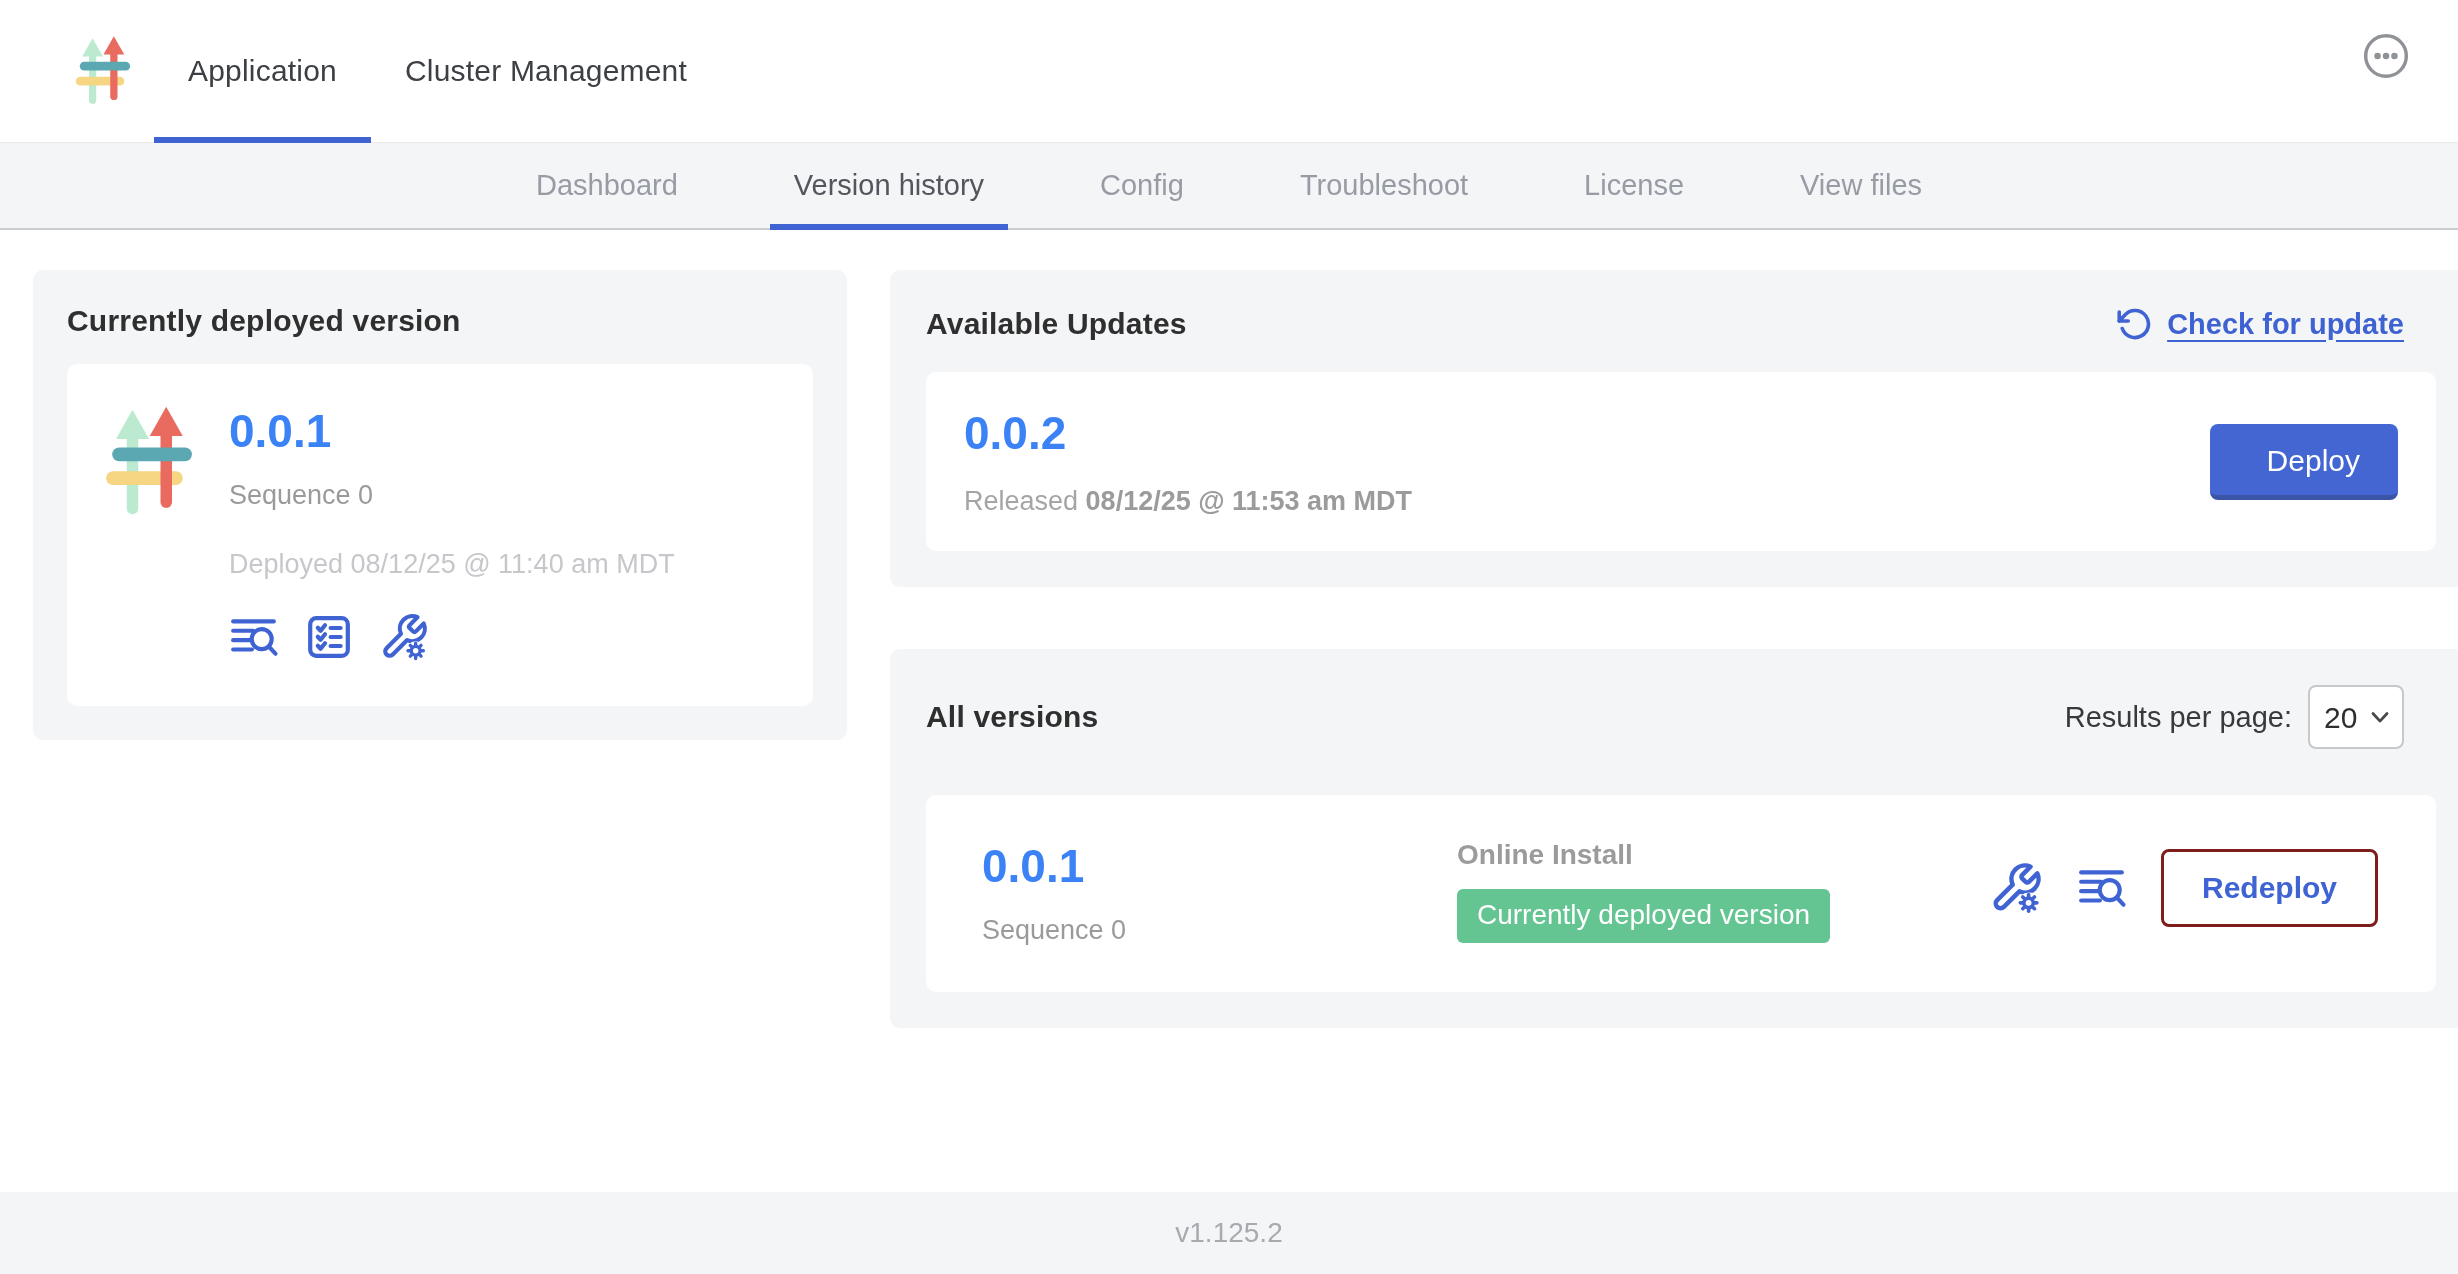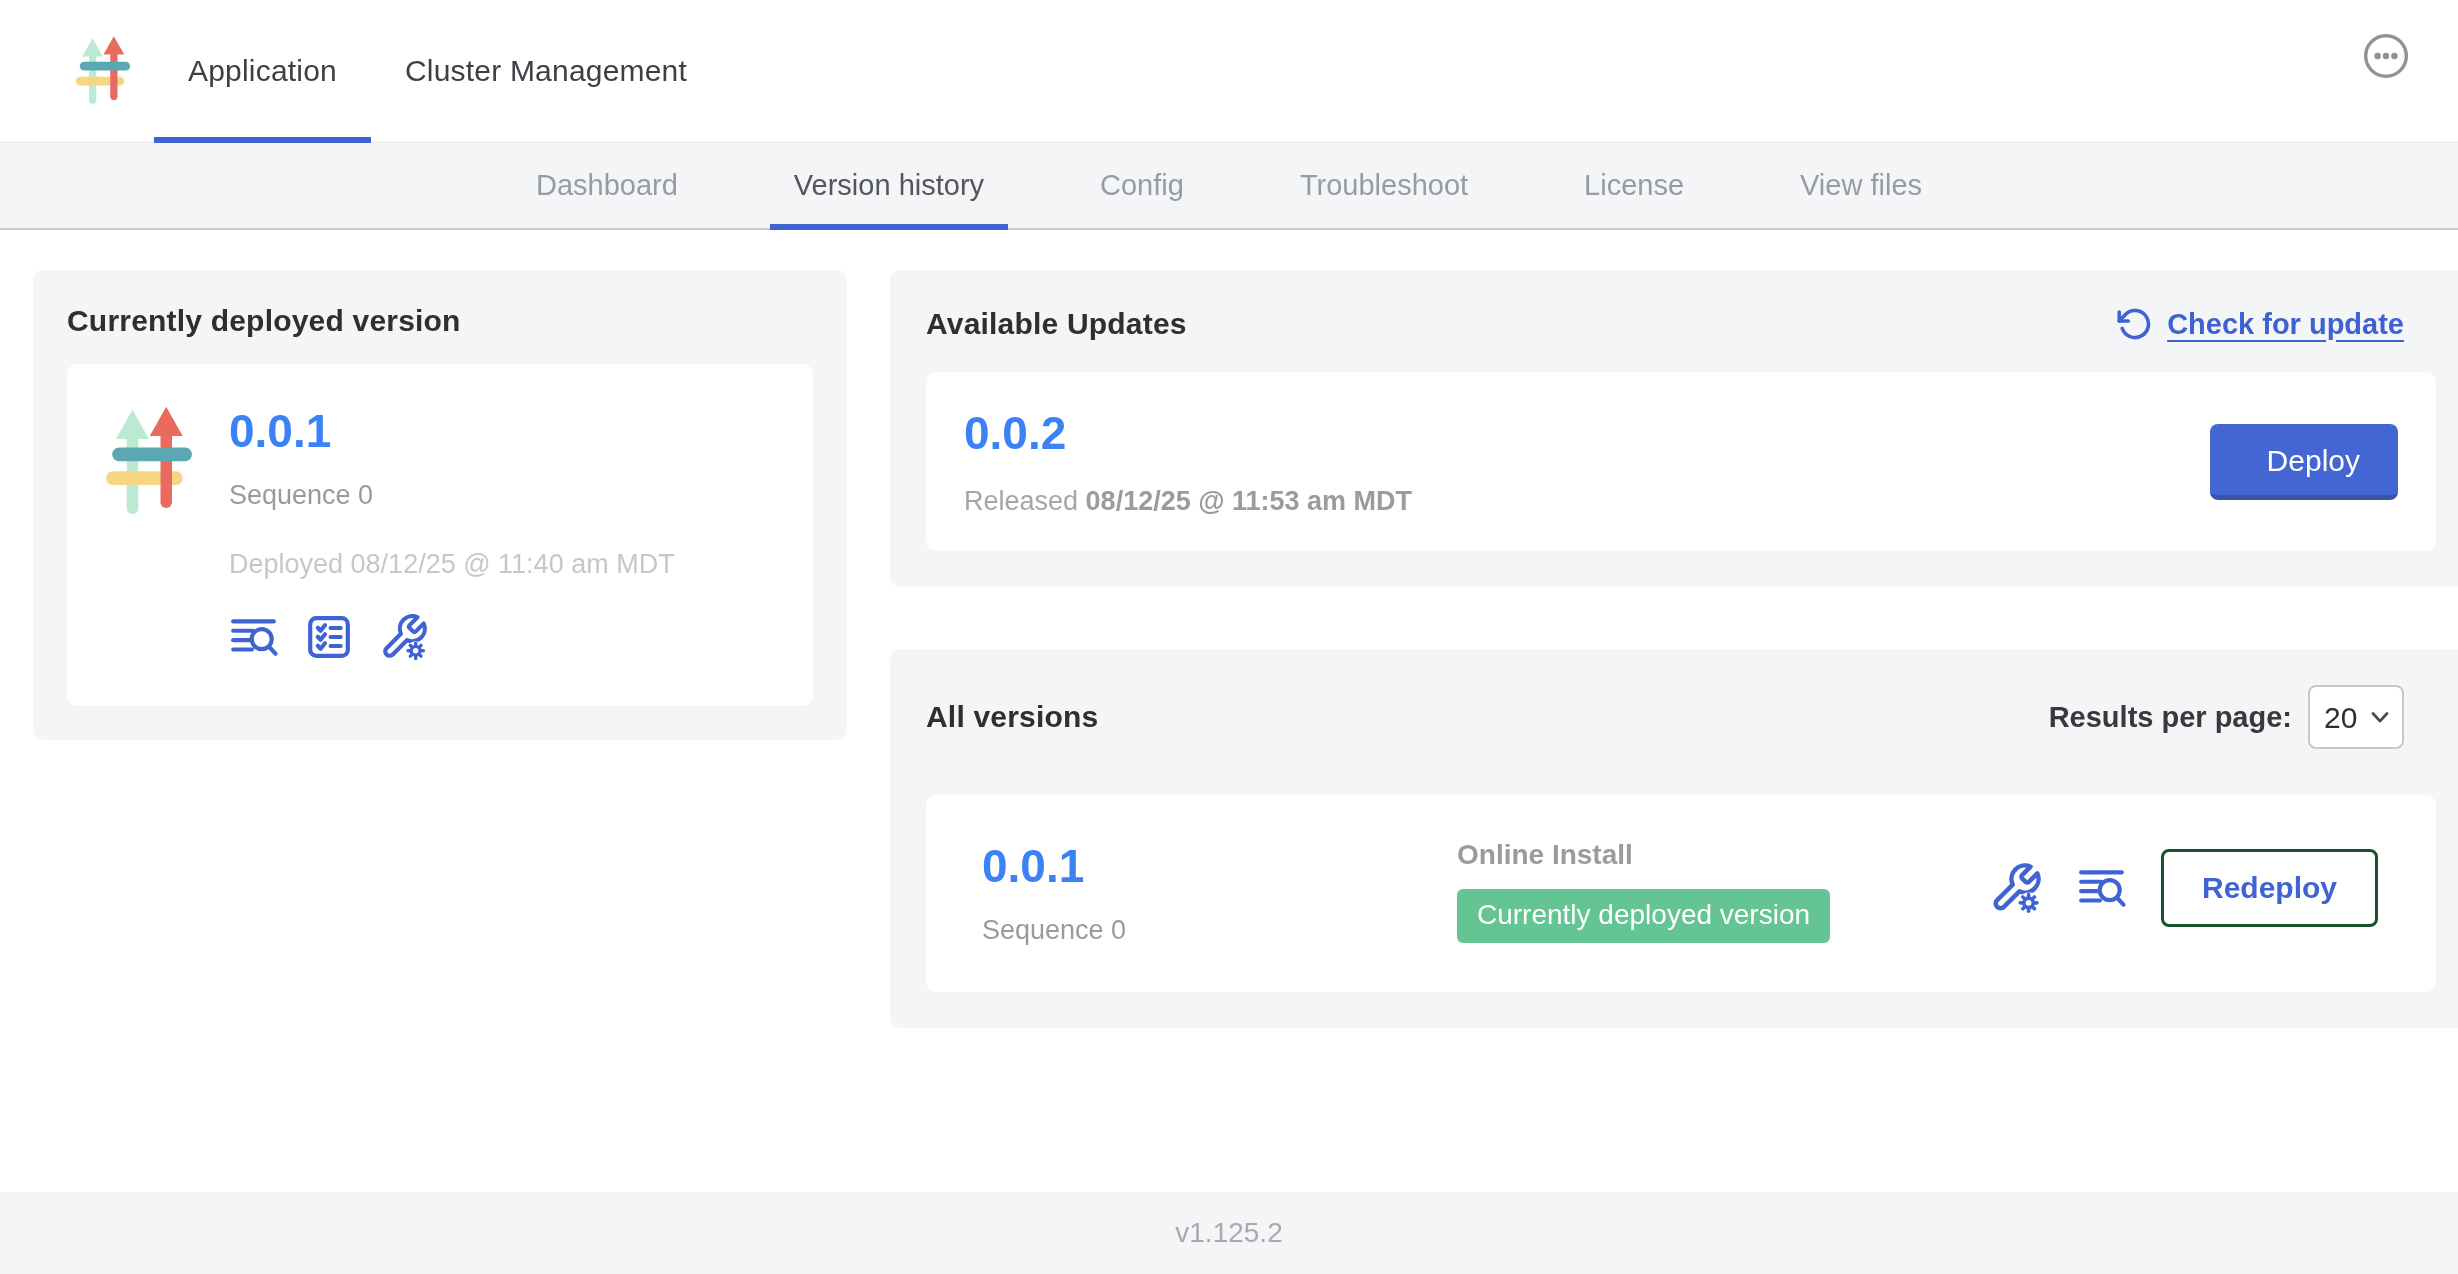--- a/index.html
+++ b/index.html
@@ -69,40 +69,40 @@
   .released-line { font-size:27px; color:#a5a5a5; margin-top:26px; }
   .released-line b { color:#9b9b9b; }
   .deploy-btn {
     background:#4366d2; border:none; border-bottom:5px solid #3a55a8; border-radius:8px;
     color:#ffffff; font-size:30px; font-weight:400; font-family:inherit;
     padding:20px 38px 17px 57px; cursor:pointer;
   }
 
   .all-versions-card { margin-top:62px; }
   .rpp-group { display:flex; align-items:center; gap:16px; }
-  .rpp-label { font-size:29px; font-weight:700; color:#37393d; }
+  .rpp-label { font-size:29px; font-weight:400; color:#37393d; }
   .select-wrap { position:relative; }
   .rpp-select {
     appearance:none; -webkit-appearance:none; width:96px; height:64px; background:#ffffff;
     border:2px solid #c6c8cc; border-radius:8px; font-size:30px; color:#2f2f2f;
     font-family:inherit; padding:0 34px 0 14px; cursor:pointer;
   }
   .select-chevron { position:absolute; right:10px; top:18px; pointer-events:none; color:#4a4a4a; }
 
   .version-row { margin-top:46px; padding:44px 40px 46px 56px; display:flex; align-items:flex-start; }
   .vr-left { width:475px; flex:none; }
   .vr-mid { flex:1; min-width:0; }
   .install-type { font-size:28px; font-weight:700; color:#9b9b9b; }
   .status-badge {
     display:inline-block; margin-top:18px; background:#65c592; color:#ffffff;
     font-size:28px; padding:10px 20px 12px 20px; border-radius:6px;
   }
   .vr-right { flex:none; display:flex; align-items:center; gap:34px; margin-top:10px; padding-right:18px; }
   .redeploy-btn {
-    background:#ffffff; border:3px solid #14532d; border-radius:8px; color:#3f63d3;
+    background:#ffffff; border:3px solid #7f1d1d; border-radius:8px; color:#3f63d3;
     font-size:30px; font-weight:700; font-family:inherit; padding:19px 38px; cursor:pointer;
   }
 
   
   .footer {
     position:absolute; left:0; right:0; bottom:0; height:82px; background:#f4f5f7;
     display:flex; align-items:center; justify-content:center;
     font-size:28px; color:#a7aaae;
   }
 

